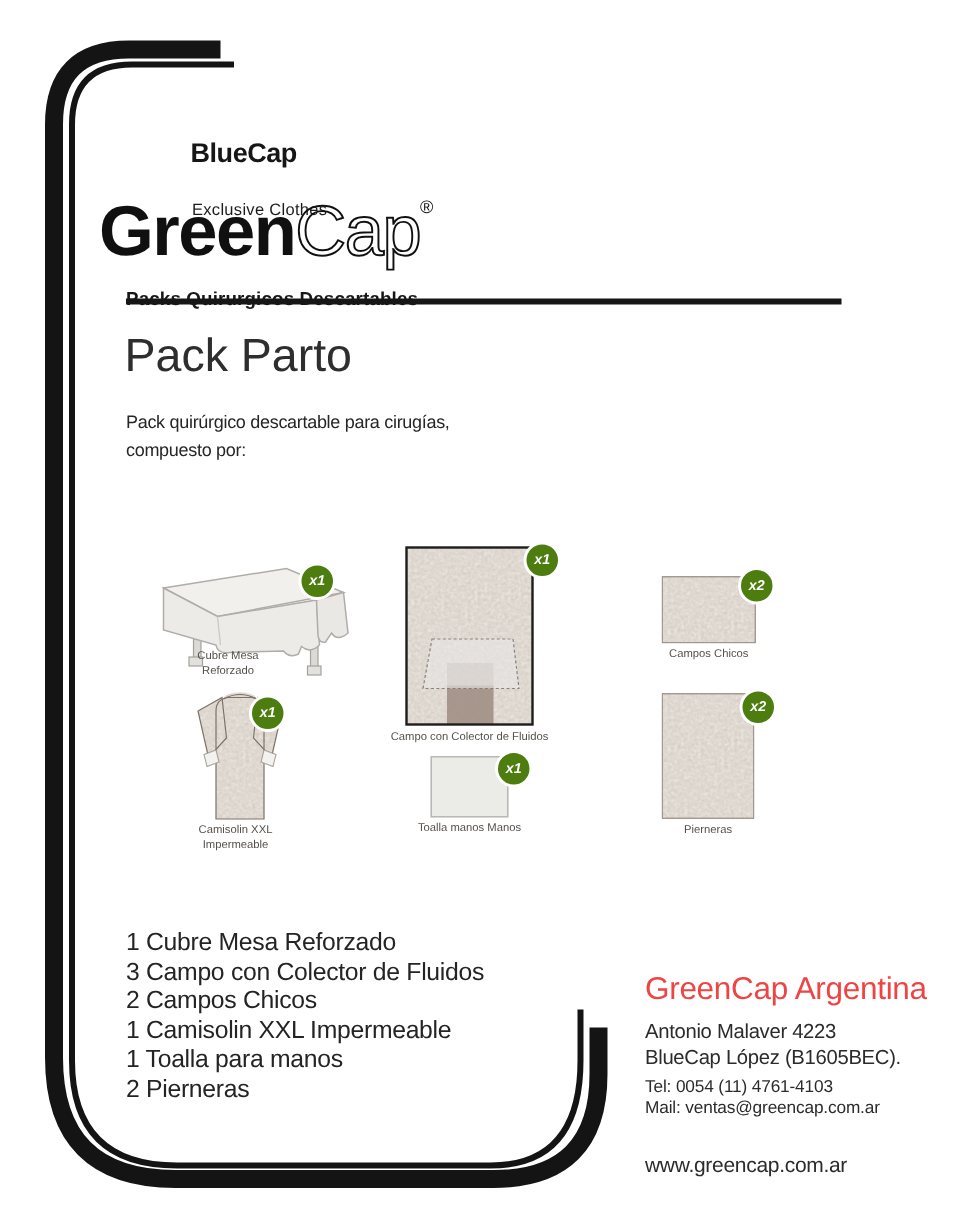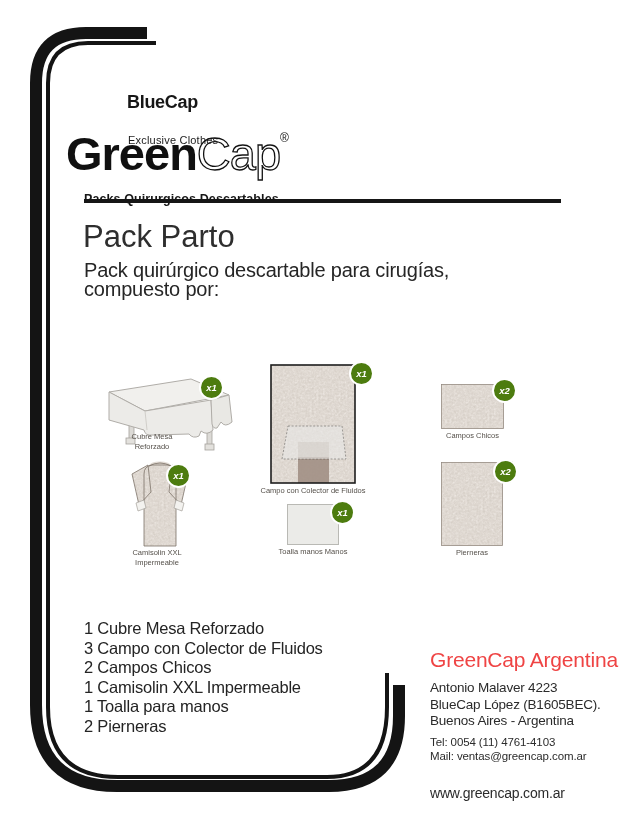--- a/index.html
+++ b/index.html
@@ -18,21 +18,21 @@
     font-weight:400;color:#101010;
     -webkit-text-fill-color:transparent;-webkit-text-stroke:1.3px #101010;
   }
   .greencap .reg{font-size:12px;vertical-align:28px;letter-spacing:0;
     -webkit-text-fill-color:#101010;-webkit-text-stroke:0 #101010;}
   .tagline{left:84px;top:163px;font-size:12.5px;font-weight:700;color:#161616;letter-spacing:0.1px;margin-top:29px;}
 
   
   .rule{left:84px;top:199px;width:477px;height:4px;background:#161616;}
   .pagetitle{left:83px;top:219px;font-size:31px;color:#2e2e2e;letter-spacing:0;}
-  .desc{left:84px;top:261px;font-size:20px;line-height:18.5px;color:#262626;letter-spacing:-0.2px;}
+  .desc{left:84px;top:272px;font-size:12px;line-height:18.5px;color:#262626;letter-spacing:-0.2px;}
 
   
   .badge{
     width:21px;height:21px;border-radius:50%;background:#4d7c0f;border:2px solid #fff;
     color:#fff;font-style:italic;font-weight:700;font-size:9.5px;
     display:flex;align-items:center;justify-content:center;line-height:1;
   }
   .plabel{font-size:7.5px;line-height:1.3;color:#55504a;text-align:center;letter-spacing:0;}
   .toalla{width:52px;height:41px;background:#ebebe8;border:1px solid #b9b9b4;box-sizing:border-box;}
 
@@ -162,20 +162,19 @@
   <div>1 Camisolin XXL Impermeable</div>
   <div>1 Toalla para manos</div>
   <div>2 Pierneras</div>
 </div>
 
 <div class="abs contact">
   <div class="company">GreenCap Argentina</div>
   <div class="addr">
     <div>Antonio Malaver 4223</div>
     <div>BlueCap López (B1605BEC).</div>
-    <div>Buenos Aires - Argentina</div>
   </div>
   <div class="telmail">
     <div>Tel: 0054 (11) 4761-4103</div>
     <div>Mail: ventas@greencap.com.ar</div>
   </div>
   <div class="www">www.greencap.com.ar</div>
 </div>
 
 </body></html>

